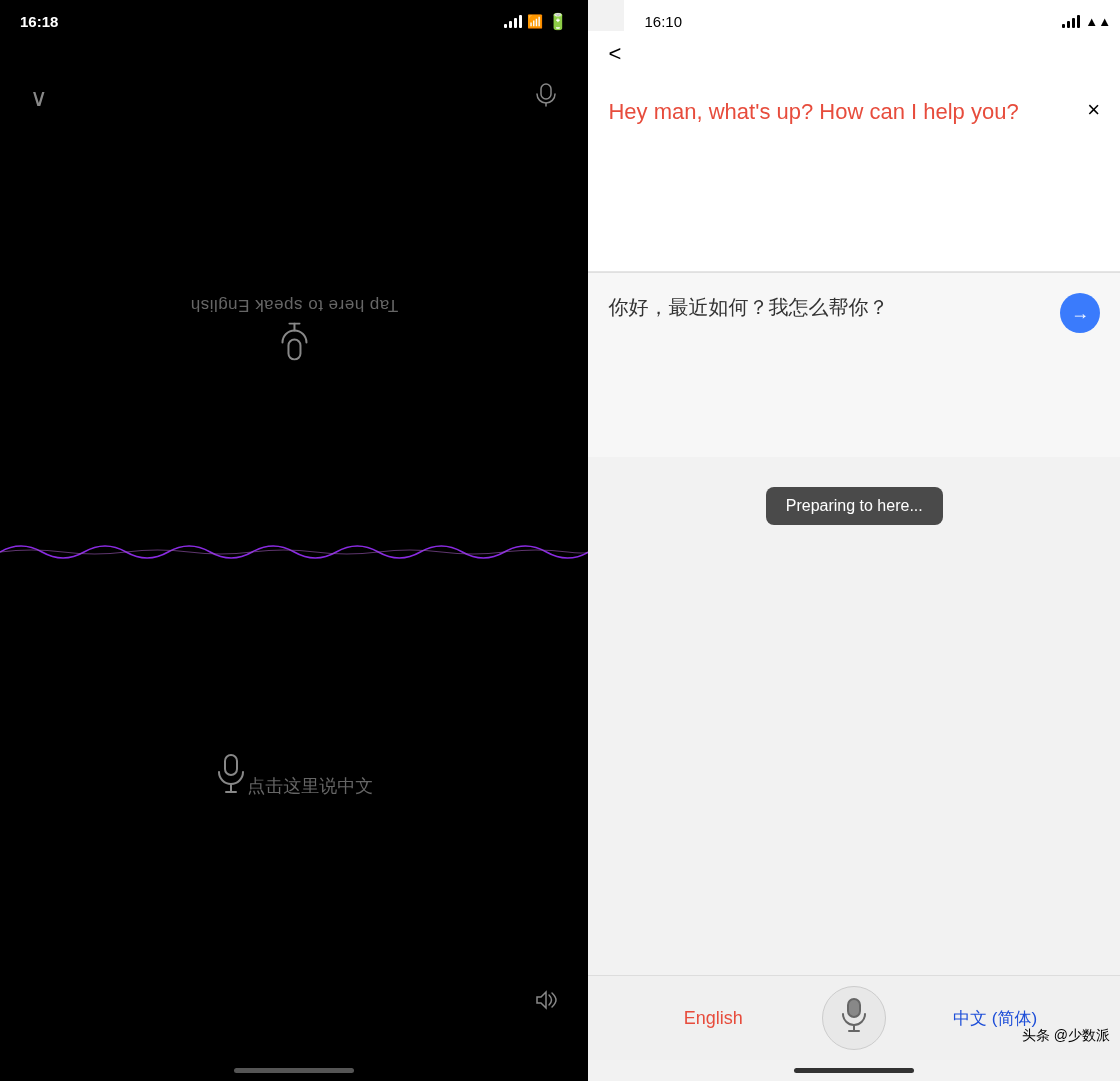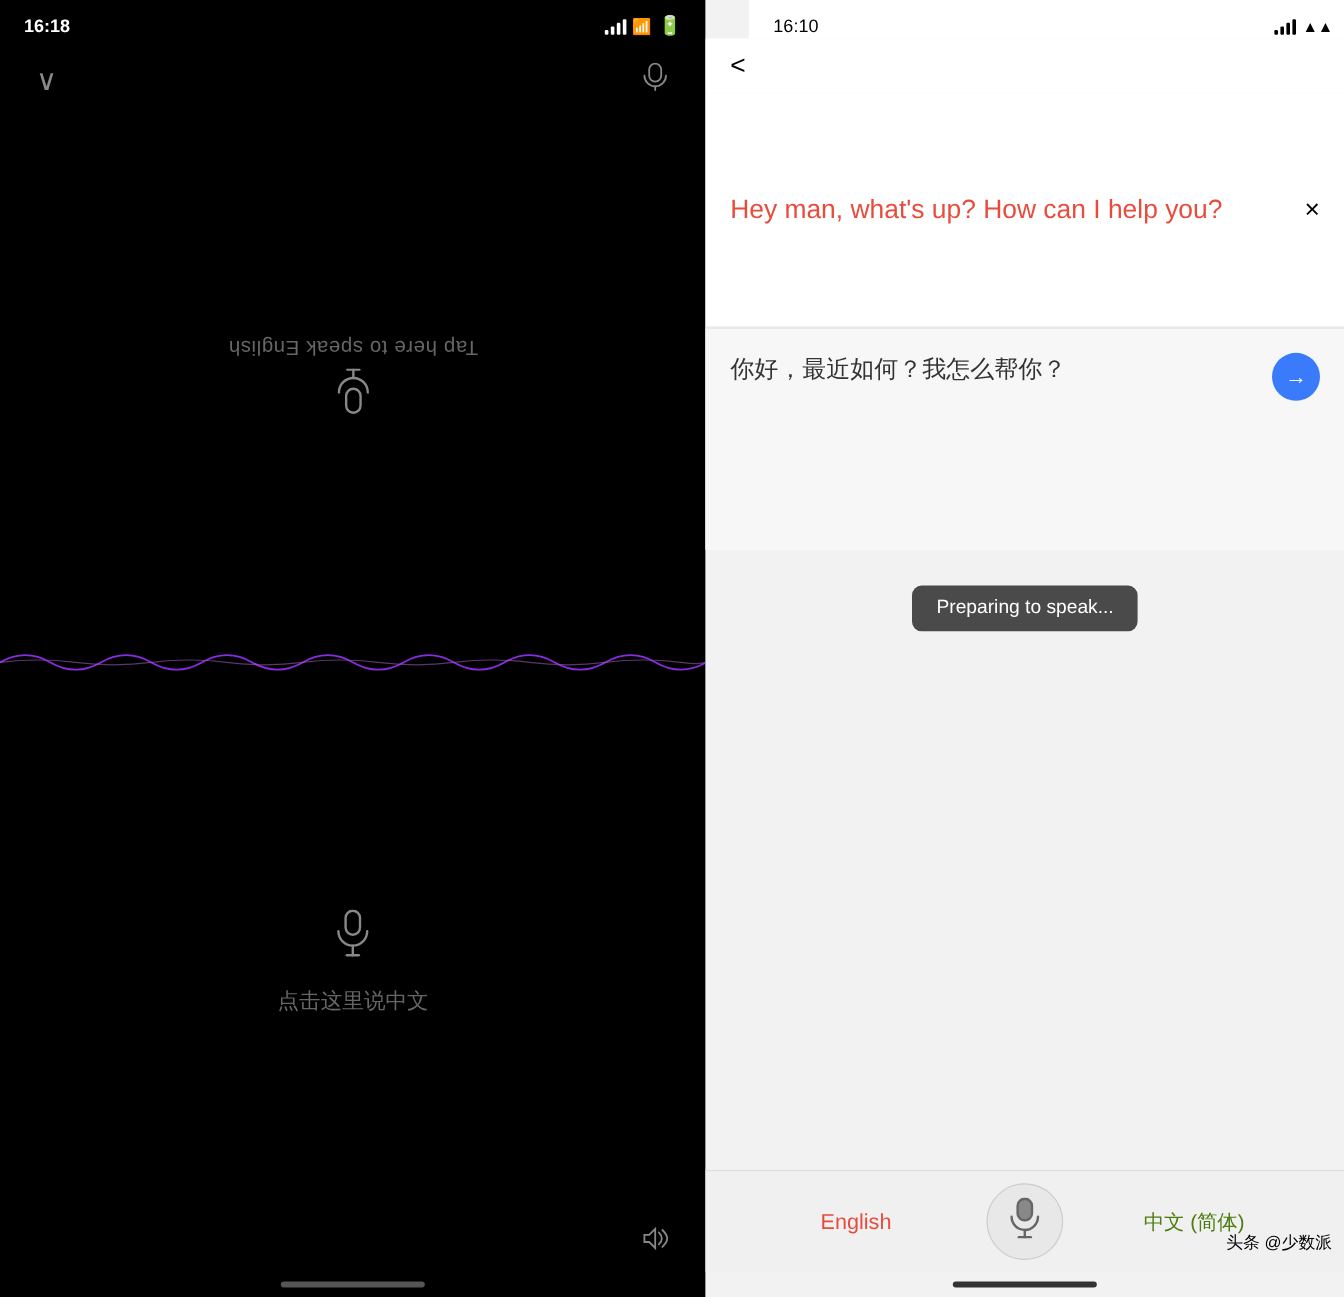--- a/index.html
+++ b/index.html
@@ -14,20 +14,21 @@
     
     .left-panel {
       width: 620px;
       height: 1081px;
       background: #000;
       position: relative;
       display: flex;
       flex-direction: column;
       align-items: center;
       overflow: hidden;
+      gap: 32px;
     }
 
     .status-bar-left {
       width: 100%;
       display: flex;
       justify-content: space-between;
       align-items: center;
       padding: 12px 20px 0 20px;
       color: #fff;
       font-size: 15px;
@@ -89,21 +90,20 @@
 
     .waveform-svg {
       width: 100%;
       height: 60px;
     }
 
     
     .chinese-section {
       flex: 1;
       display: flex;
-      flex-direction: column;
       align-items: center;
       justify-content: center;
       width: 100%;
       text-align: center;
     }
 
     .mic-icon-bottom {
       color: #888;
       font-size: 32px;
       margin-bottom: 16px;
@@ -183,21 +183,21 @@
       height: 380px;
       display: flex;
       flex-direction: column;
     }
 
     .english-translation {
       flex: 1;
       padding: 20px 20px 20px 20px;
       display: flex;
       justify-content: space-between;
-      align-items: center;
+      align-items: flex-start;
       border-bottom: 1px solid #e5e5e5;
     }
 
     .english-text {
       color: #e74c3c;
       font-size: 22px;
       font-weight: 400;
       line-height: 1.4;
       flex: 1;
       margin-right: 10px;
@@ -299,21 +299,21 @@
     }
 
     .mic-center-icon {
       font-size: 28px;
       color: #666;
     }
 
     .lang-btn-chinese {
       flex: 1;
       text-align: center;
-      color: #4d7c0f;
+      color: #1d4ed8;
       font-size: 17px;
       cursor: pointer;
       padding: 8px 0;
     }
 
     .home-indicator-right {
       width: 120px;
       height: 5px;
       background: #333;
       border-radius: 3px;
@@ -461,21 +461,21 @@
 
     <div class="chinese-translation-area">
       <span class="chinese-text">你好，最近如何？我怎么帮你？</span>
       <div class="arrow-btn">
         <span class="arrow-icon">→</span>
       </div>
     </div>
   </div>
 
   <div class="preparing-container">
-    <span class="preparing-tooltip">Preparing to speak...</span>
+    <span class="preparing-tooltip">Preparing to here...</span>
   </div>
 
   <div class="spacer"></div>
 
   <div class="bottom-bar">
     <span class="lang-btn-english">English</span>
     <div class="mic-btn-center">
       <span class="mic-center-icon">
         <svg width="28" height="34" viewBox="0 0 28 34" fill="none" xmlns="http://www.w3.org/2000/svg">
           <rect x="8" y="1" width="12" height="18" rx="6" stroke="#666" stroke-width="2" fill="#888"></rect>

